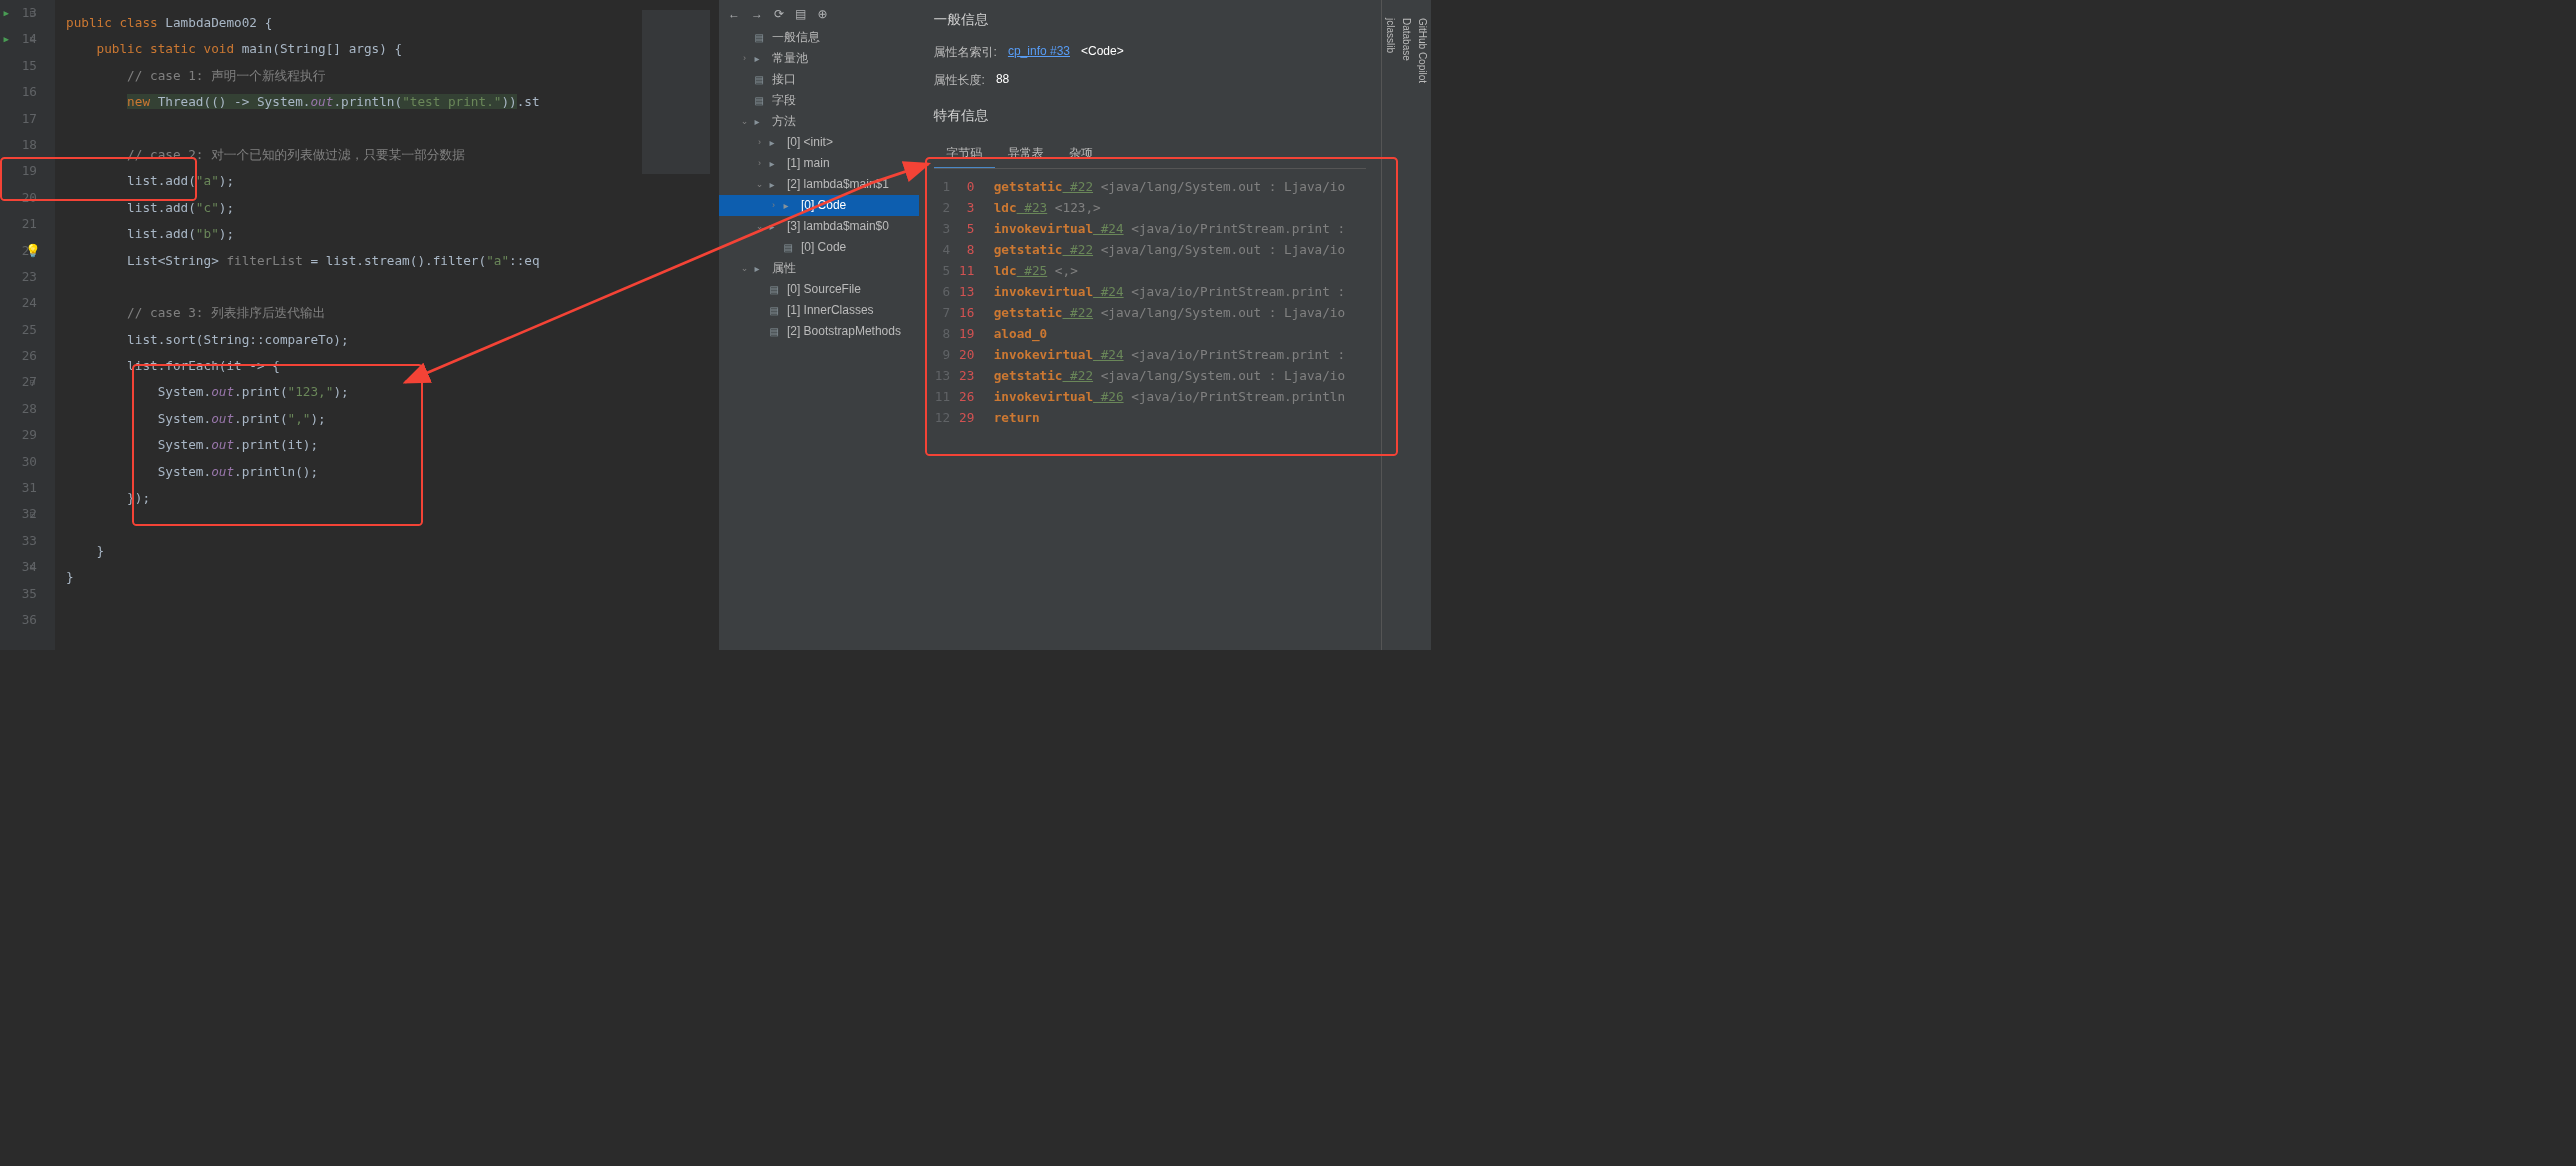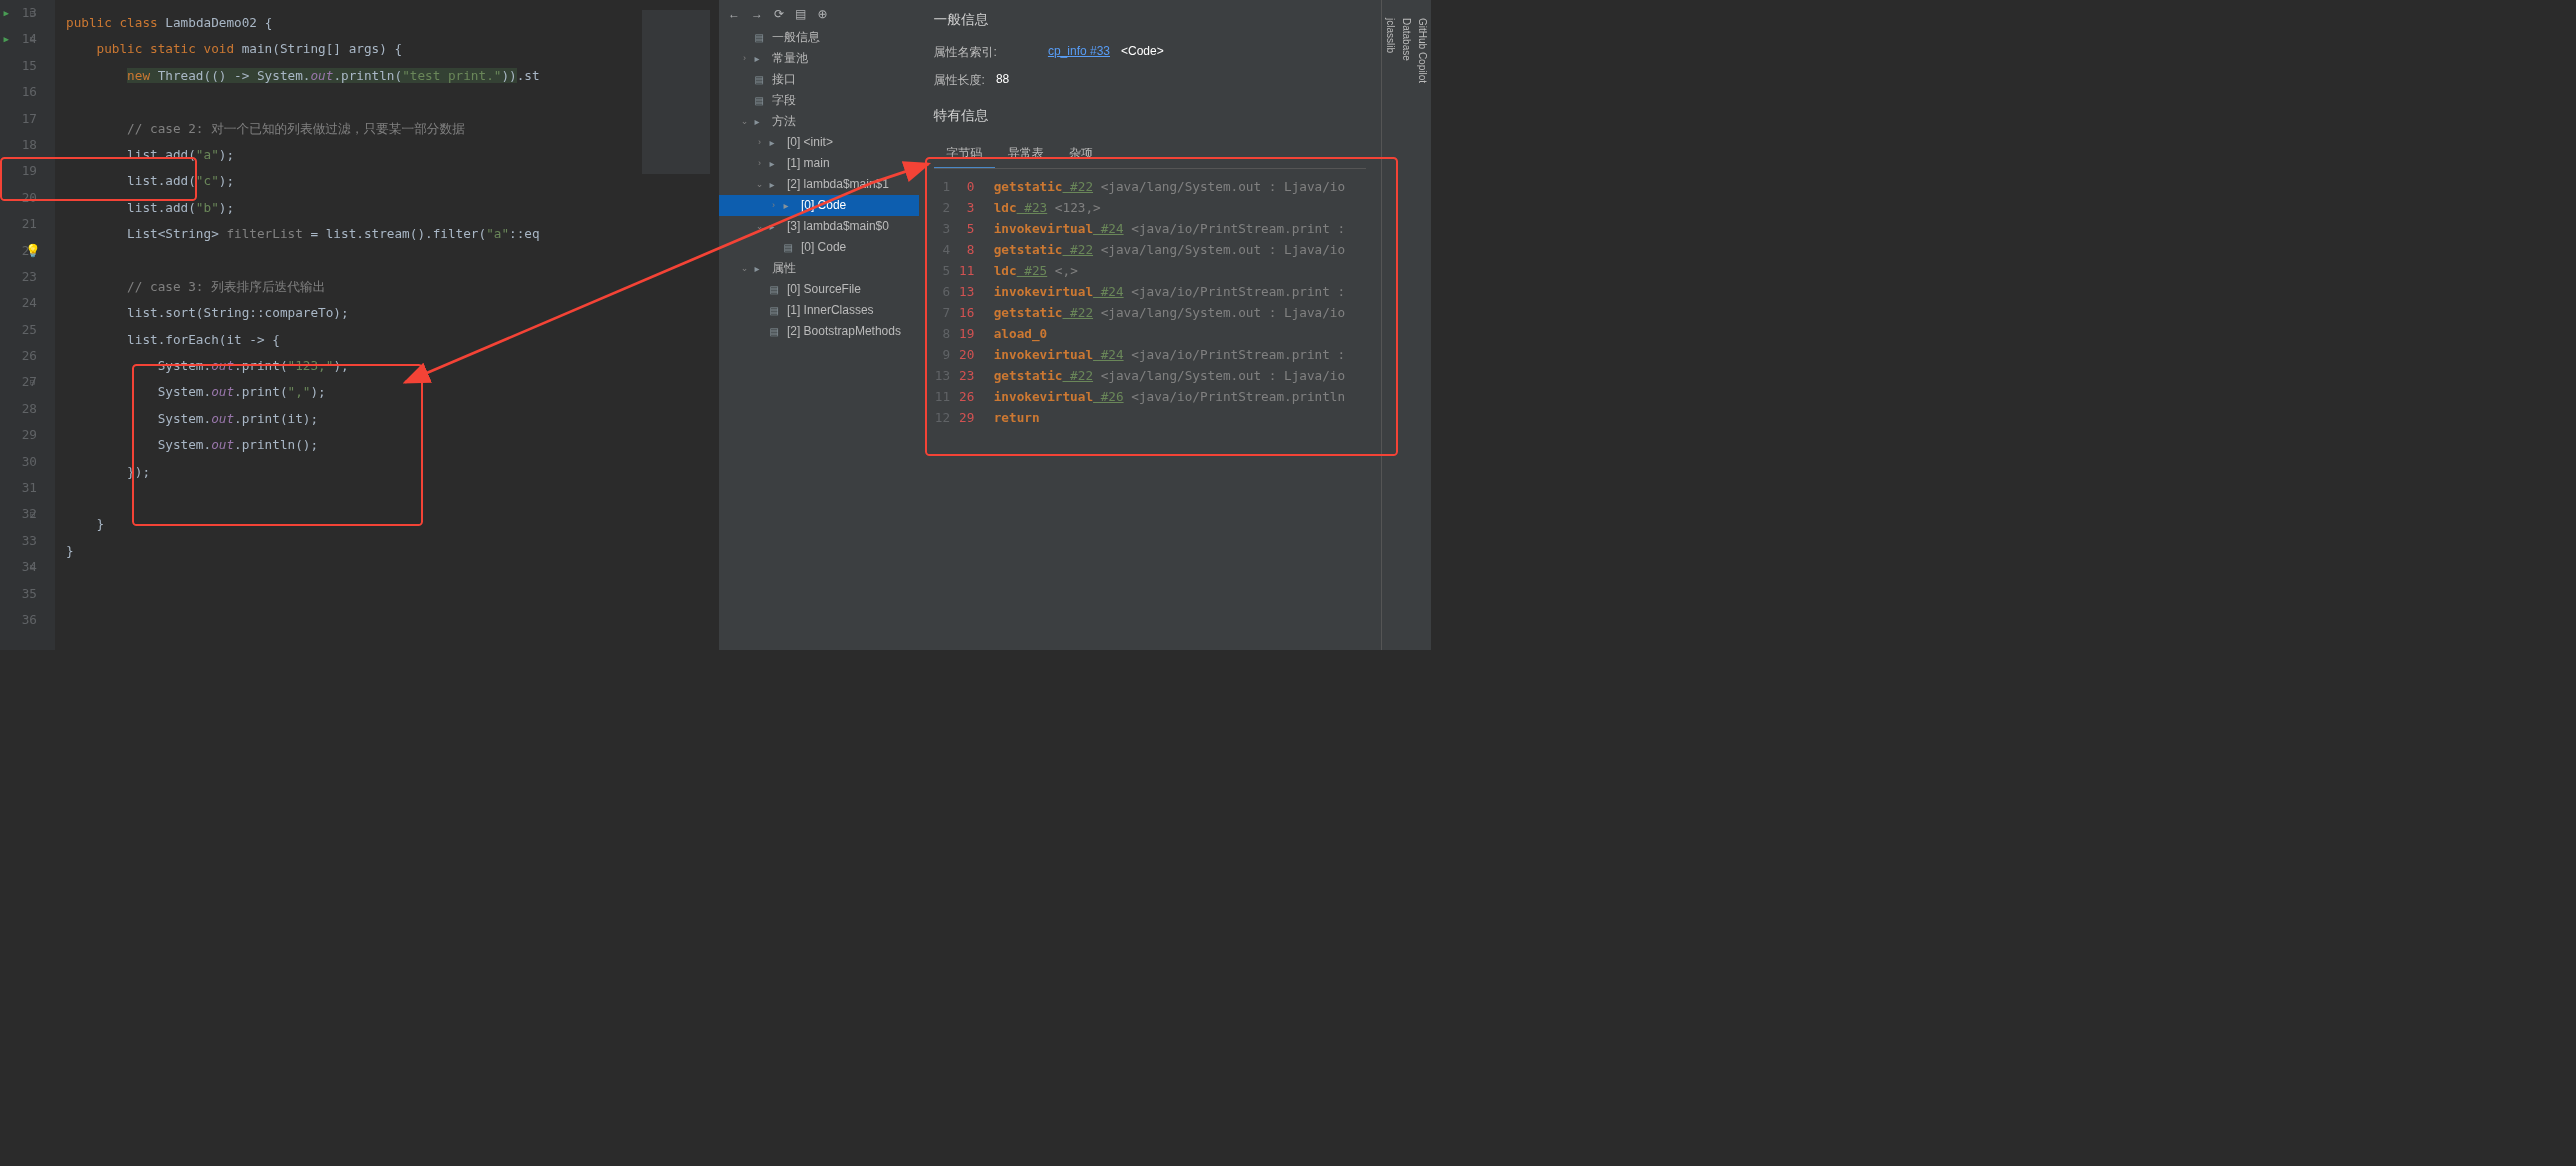--- a/index.html
+++ b/index.html
@@ -125,21 +125,21 @@
       color: #d4d4d4;
       margin-bottom: 14.6px;
     }
     .detail-row {
       display: flex;
       gap: 11px;
       margin-bottom: 11px;
       font-size: 12px;
     }
     .detail-label { color: #bbbbbb; }
-    .detail-link { color: #589df6; text-decoration: underline; margin-left: 40px; }
+    .detail-link { color: #589df6; text-decoration: underline; }
     .detail-tag { color: #ffffff; }
     .tabs {
       display: flex;
       border-bottom: 0.9px solid #555;
       margin-top: 1px;
     }
     .tab {
       padding: 5.5px 12.7px;
       color: #bbbbbb;
       cursor: pointer;
@@ -212,20 +212,21 @@
       <div class="gutter-line">32<span class="fold-icon">⊟</span></div>
       <div class="gutter-line">33</div>
       <div class="gutter-line">34<span class="fold-icon">⊟</span></div>
       <div class="gutter-line">35</div>
       <div class="gutter-line">36</div>
     </div>
   <div class="code-area" id="code-area">
     <div class="minimap"></div>
   <div class="code-line"><span class="kw">public </span><span class="kw">class </span><span>LambdaDemo02 {</span></div>
       <div class="code-line"><span>    </span><span class="kw">public static void </span><span>main(String[] args) {</span></div>
+      <div class="code-line"><span>        </span><span class="com">// case 1: 声明一个新线程执行</span></div>
       <div class="code-line"><span>        </span><span class="kw highlight-new">new </span><span class="highlight-new">Thread(() -&gt; System.</span><span class="field highlight-new">out</span><span class="highlight-new">.println(</span><span class="str highlight-new">"test print."</span><span class="highlight-new">))</span><span>.st</span></div>
       <div class="code-line"><span></span></div>
       <div class="code-line"><span>        </span><span class="com">// case 2: 对一个已知的列表做过滤，只要某一部分数据</span></div>
       <div class="code-line"><span>        list.add(</span><span class="str">"a"</span><span>);</span></div>
       <div class="code-line"><span>        list.add(</span><span class="str">"c"</span><span>);</span></div>
       <div class="code-line"><span>        list.add(</span><span class="str">"b"</span><span>);</span></div>
       <div class="code-line"><span>        List&lt;String&gt; </span><span class="com">filterList</span><span> = list.stream().filter(</span><span class="str">"a"</span><span>::eq</span></div>
       <div class="code-line"><span></span></div>
       <div class="code-line"><span>        </span><span class="com">// case 3: 列表排序后迭代输出</span></div>
       <div class="code-line"><span>        list.sort(String::compareTo);</span></div>

